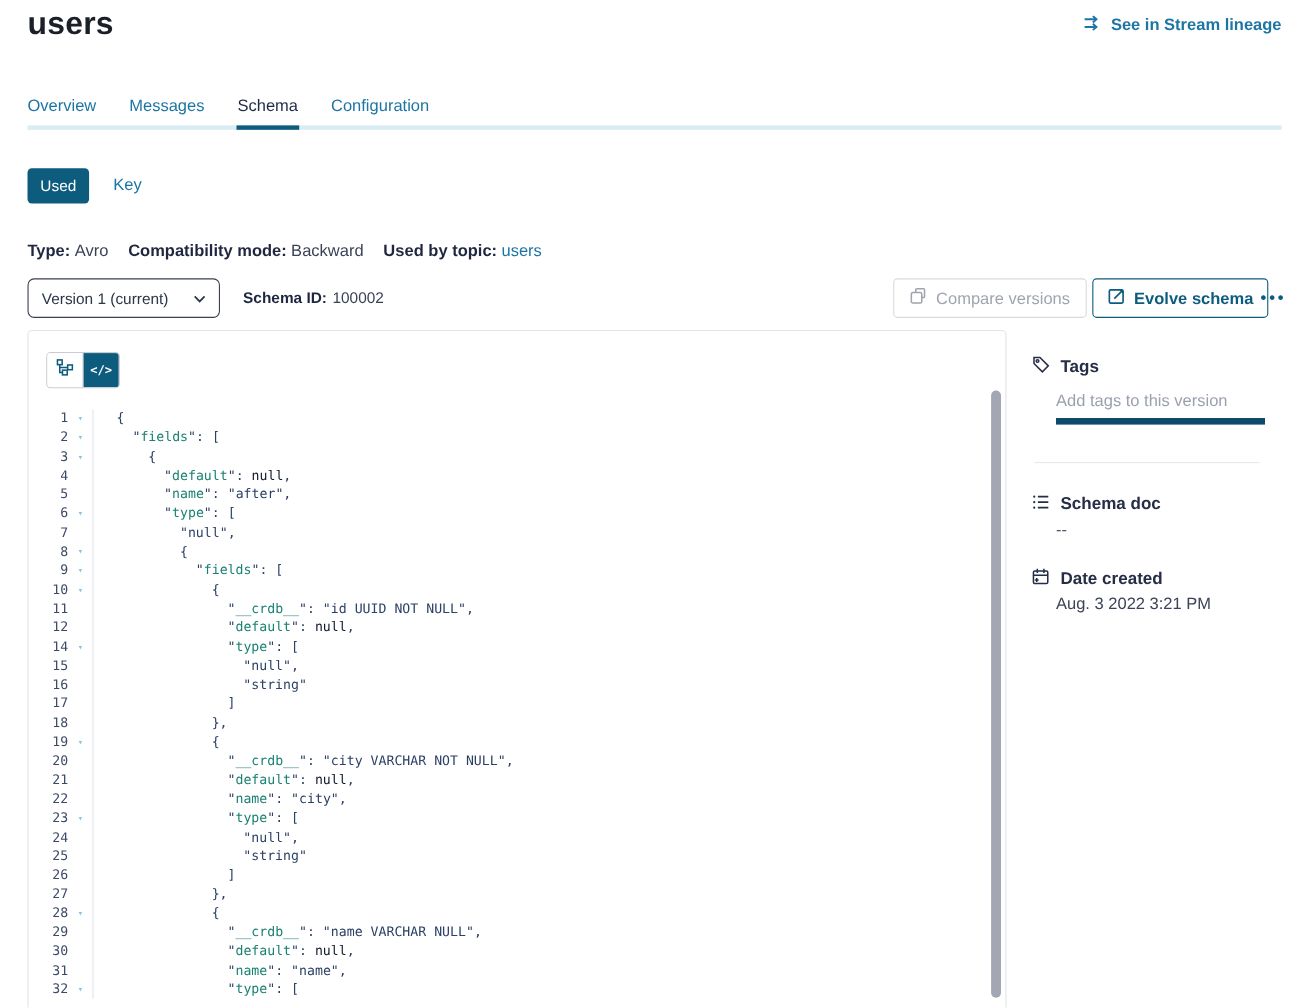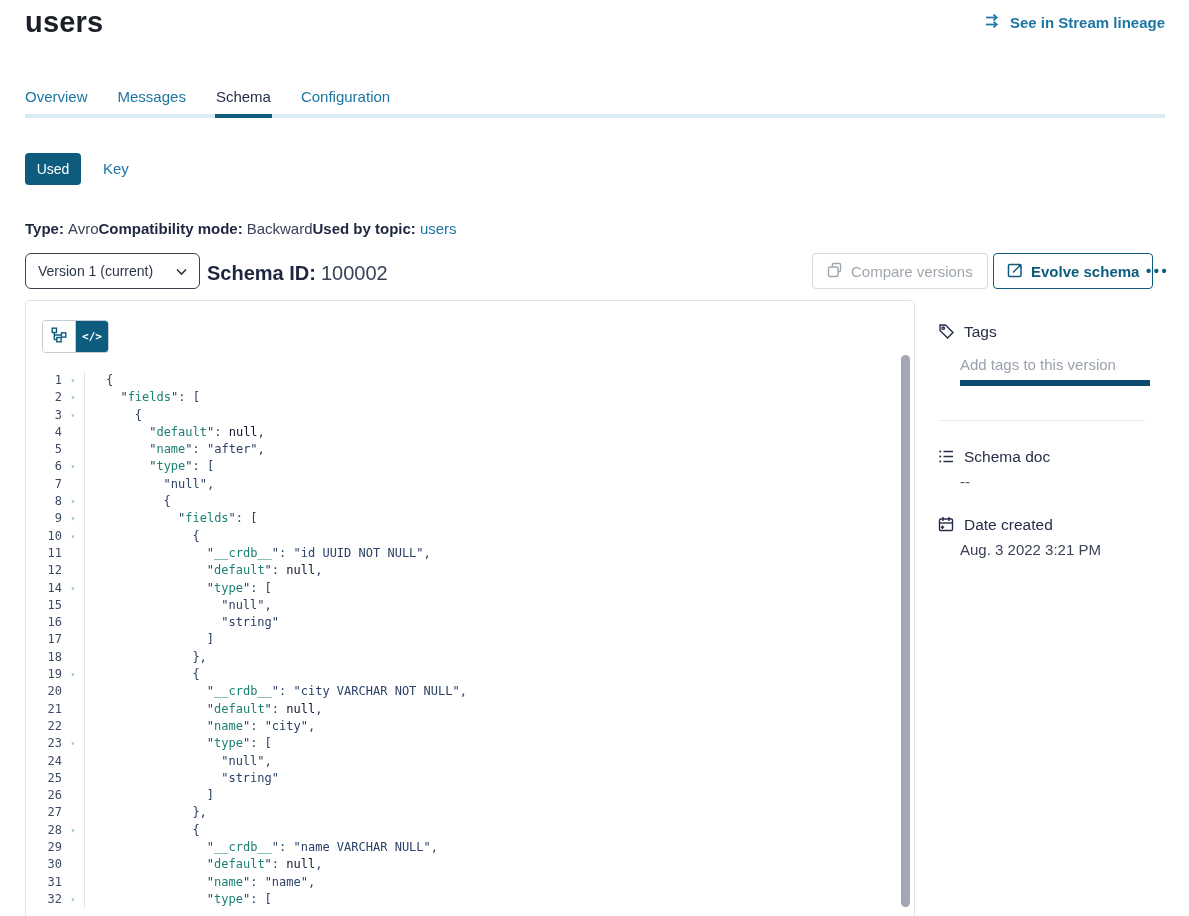--- a/index.html
+++ b/index.html
@@ -18,27 +18,27 @@
   .tab{position:relative;color:#1c75a3;cursor:pointer}
   .tab.active{color:#1e2a44;font-weight:500}
   .tab.active::after{content:"";position:absolute;left:-1px;right:-1px;top:26px;height:4px;background:#0d5c7e;z-index:2}
   .tab-track{position:absolute;left:25px;top:114px;width:1140px;height:4px;background:#d9ecf4}
 
   
   .value-btn{position:absolute;left:25px;top:153px;width:56px;height:32px;background:#0d5c7e;color:#fff;border:none;border-radius:4px;font-size:14px;font-family:inherit;cursor:pointer}
   .key-btn{position:absolute;left:103px;top:153px;height:32px;line-height:32px;color:#1c75a3;font-size:15px;cursor:pointer;background:none;border:none;font-family:inherit}
 
   
-  .meta{position:absolute;left:25px;top:220px;font-size:15px;color:#3a4257;display:flex;align-items:flex-start}
+  .meta{position:absolute;left:25px;top:220px;font-size:15px;color:#3a4257;display:flex;gap:18px;align-items:flex-start}
   .meta b{color:#1f2740;font-weight:700;margin-right:4px}
   .meta .link{color:#1c75a3;cursor:pointer}
 
   
   .version-select{position:absolute;left:25px;top:253px;width:175px;height:36px;border:1px solid #39414f;border-radius:6px;display:flex;align-items:center;justify-content:space-between;padding:0 12px;font-size:14px;color:#2c3648;background:#fff;cursor:pointer}
-  .schema-id{position:absolute;left:207px;top:262px;font-size:20px;color:#3a4257}
+  .schema-id{position:absolute;left:221px;top:262px;font-size:14px;color:#3a4257}
   .schema-id b{color:#1f2740;margin-right:5px}
   .btn{height:36px;display:flex;align-items:center;gap:8px;border-radius:4px;background:#fff;font-size:15px;font-family:inherit;cursor:pointer}
   .compare-btn{position:absolute;left:812px;top:253px;padding:0 14px;border:1px solid #d8dadd;color:#9fa5ae}
   .evolve-btn{position:absolute;left:993px;top:253px;padding:12px 13px;border:1px solid #0d5c7e;color:#0d5c7e;font-weight:600}
   .more-btn{position:absolute;left:1146px;top:252px;height:36px;display:flex;align-items:center;color:#0d5c7e;font-size:15px;letter-spacing:2.5px;font-weight:700;cursor:pointer;background:none;border:none}
 
   
   .panel{position:absolute;left:25px;top:300px;width:890px;height:640px;border:1px solid #e1e3e6;border-radius:4px;background:#fff}
   .view-toggle{position:absolute;left:16px;top:19px;display:flex;width:67px;height:33px;border:1px solid #c6ccd2;border-radius:4px;overflow:hidden}
   .seg{flex:1;display:flex;align-items:center;justify-content:center;cursor:pointer}
@@ -47,21 +47,21 @@
   .code{position:absolute;left:0;top:71px;right:14px;bottom:0;overflow:hidden}
   .cl{display:flex;height:17.3px;font:12px/17.3px "DejaVu Sans Mono",monospace}
   .cl-num{width:36px;text-align:right;color:#3d4a66;flex:none}
   .cl-ar{width:22px;text-align:center;color:#8fc0dd;font-size:8px;line-height:17.3px;flex:none;cursor:pointer}
   .cl-tx{flex:1;border-left:1px solid #e0e3e8;white-space:pre;color:#2c4166}
   .tk{color:#1b8172}
   .tn{color:#0f172a}
   .scroll-thumb{position:absolute;left:875px;top:54px;width:9px;height:552px;border-radius:5px;background:#a3a6b3;cursor:grab}
 
   
-  .side-head{position:absolute;display:flex;gap:9px;font-size:15.5px;font-weight:400;color:#262e47}
+  .side-head{position:absolute;display:flex;align-items:center;gap:9px;font-size:15.5px;font-weight:700;color:#262e47}
   .side-head svg{flex:none}
   .tags-input{position:absolute;left:960px;top:356px;width:190px;border:none;border-bottom:6px solid #0c4a6e;font-size:15px;font-family:inherit;color:#a21caf;padding:0 0 7px;background:transparent;outline:none}
   .tags-input::placeholder{color:#9aa0ad}
   .side-divider{position:absolute;left:940px;top:420px;width:205px;height:1px;background:#e7e8ea}
   .side-value{position:absolute;left:960px;font-size:15px;color:#3c4257}
   .muted{color:#4d5568}
 </style>
 </head>
 <body>
 

